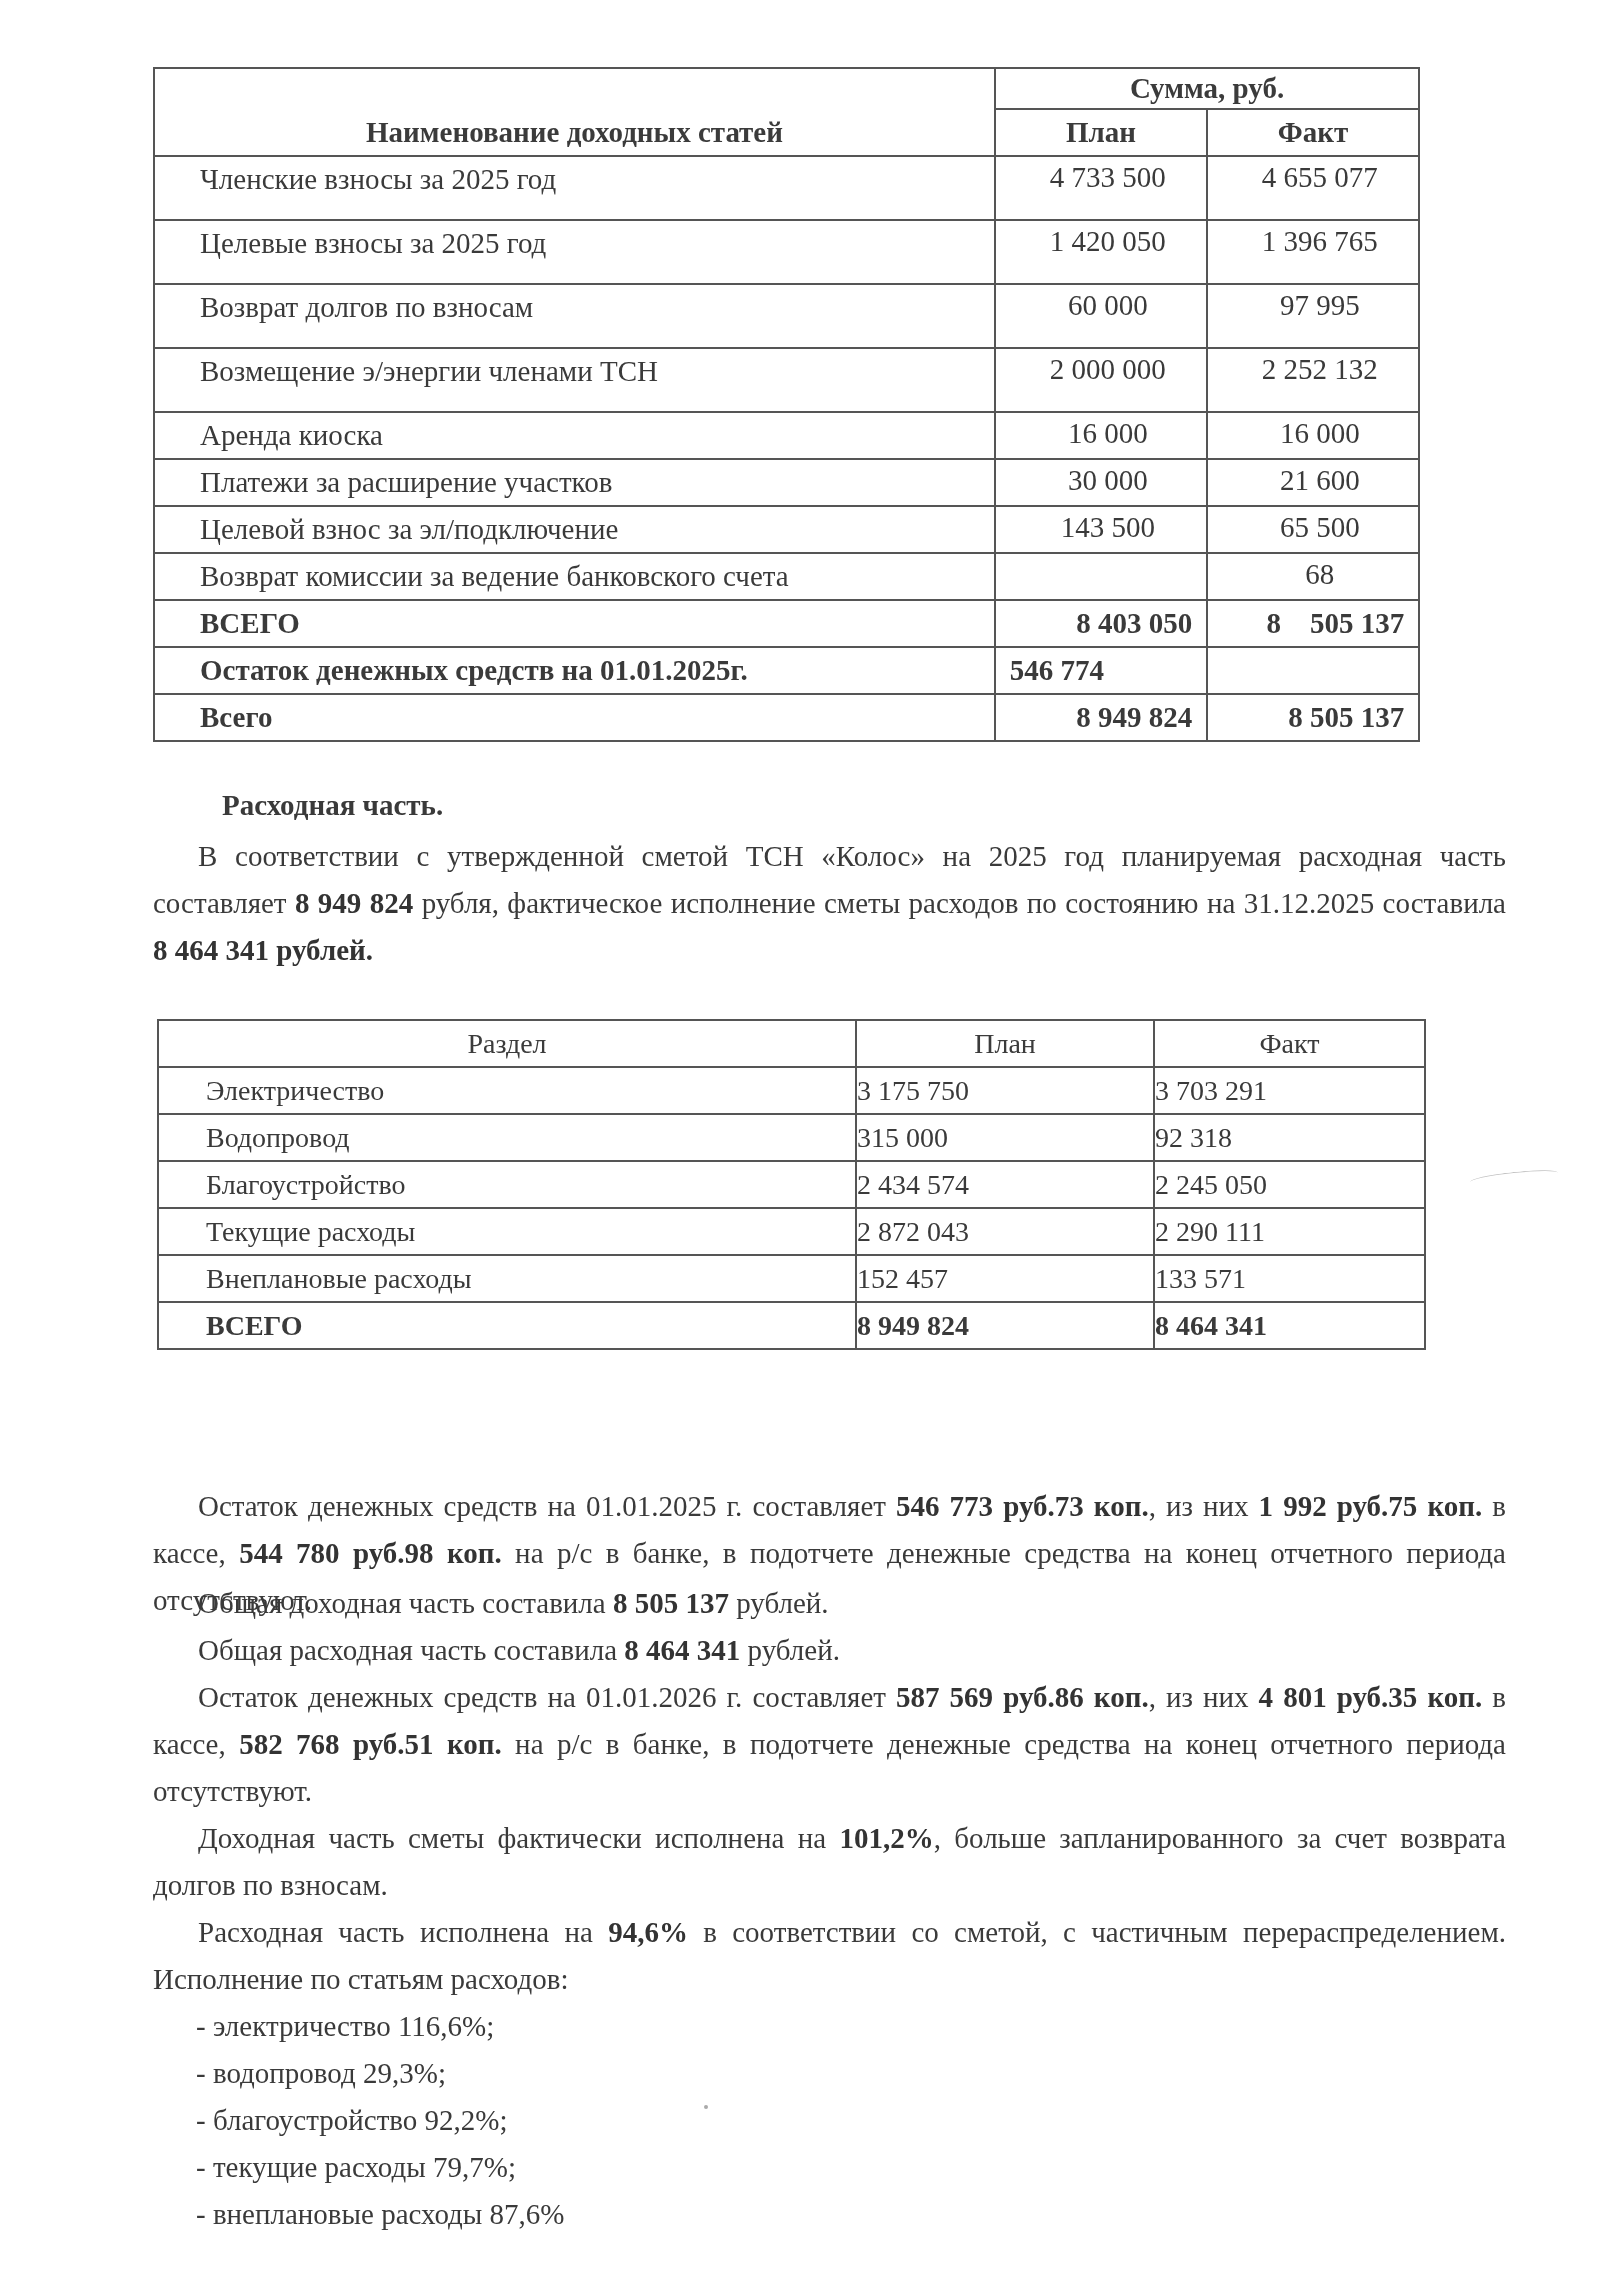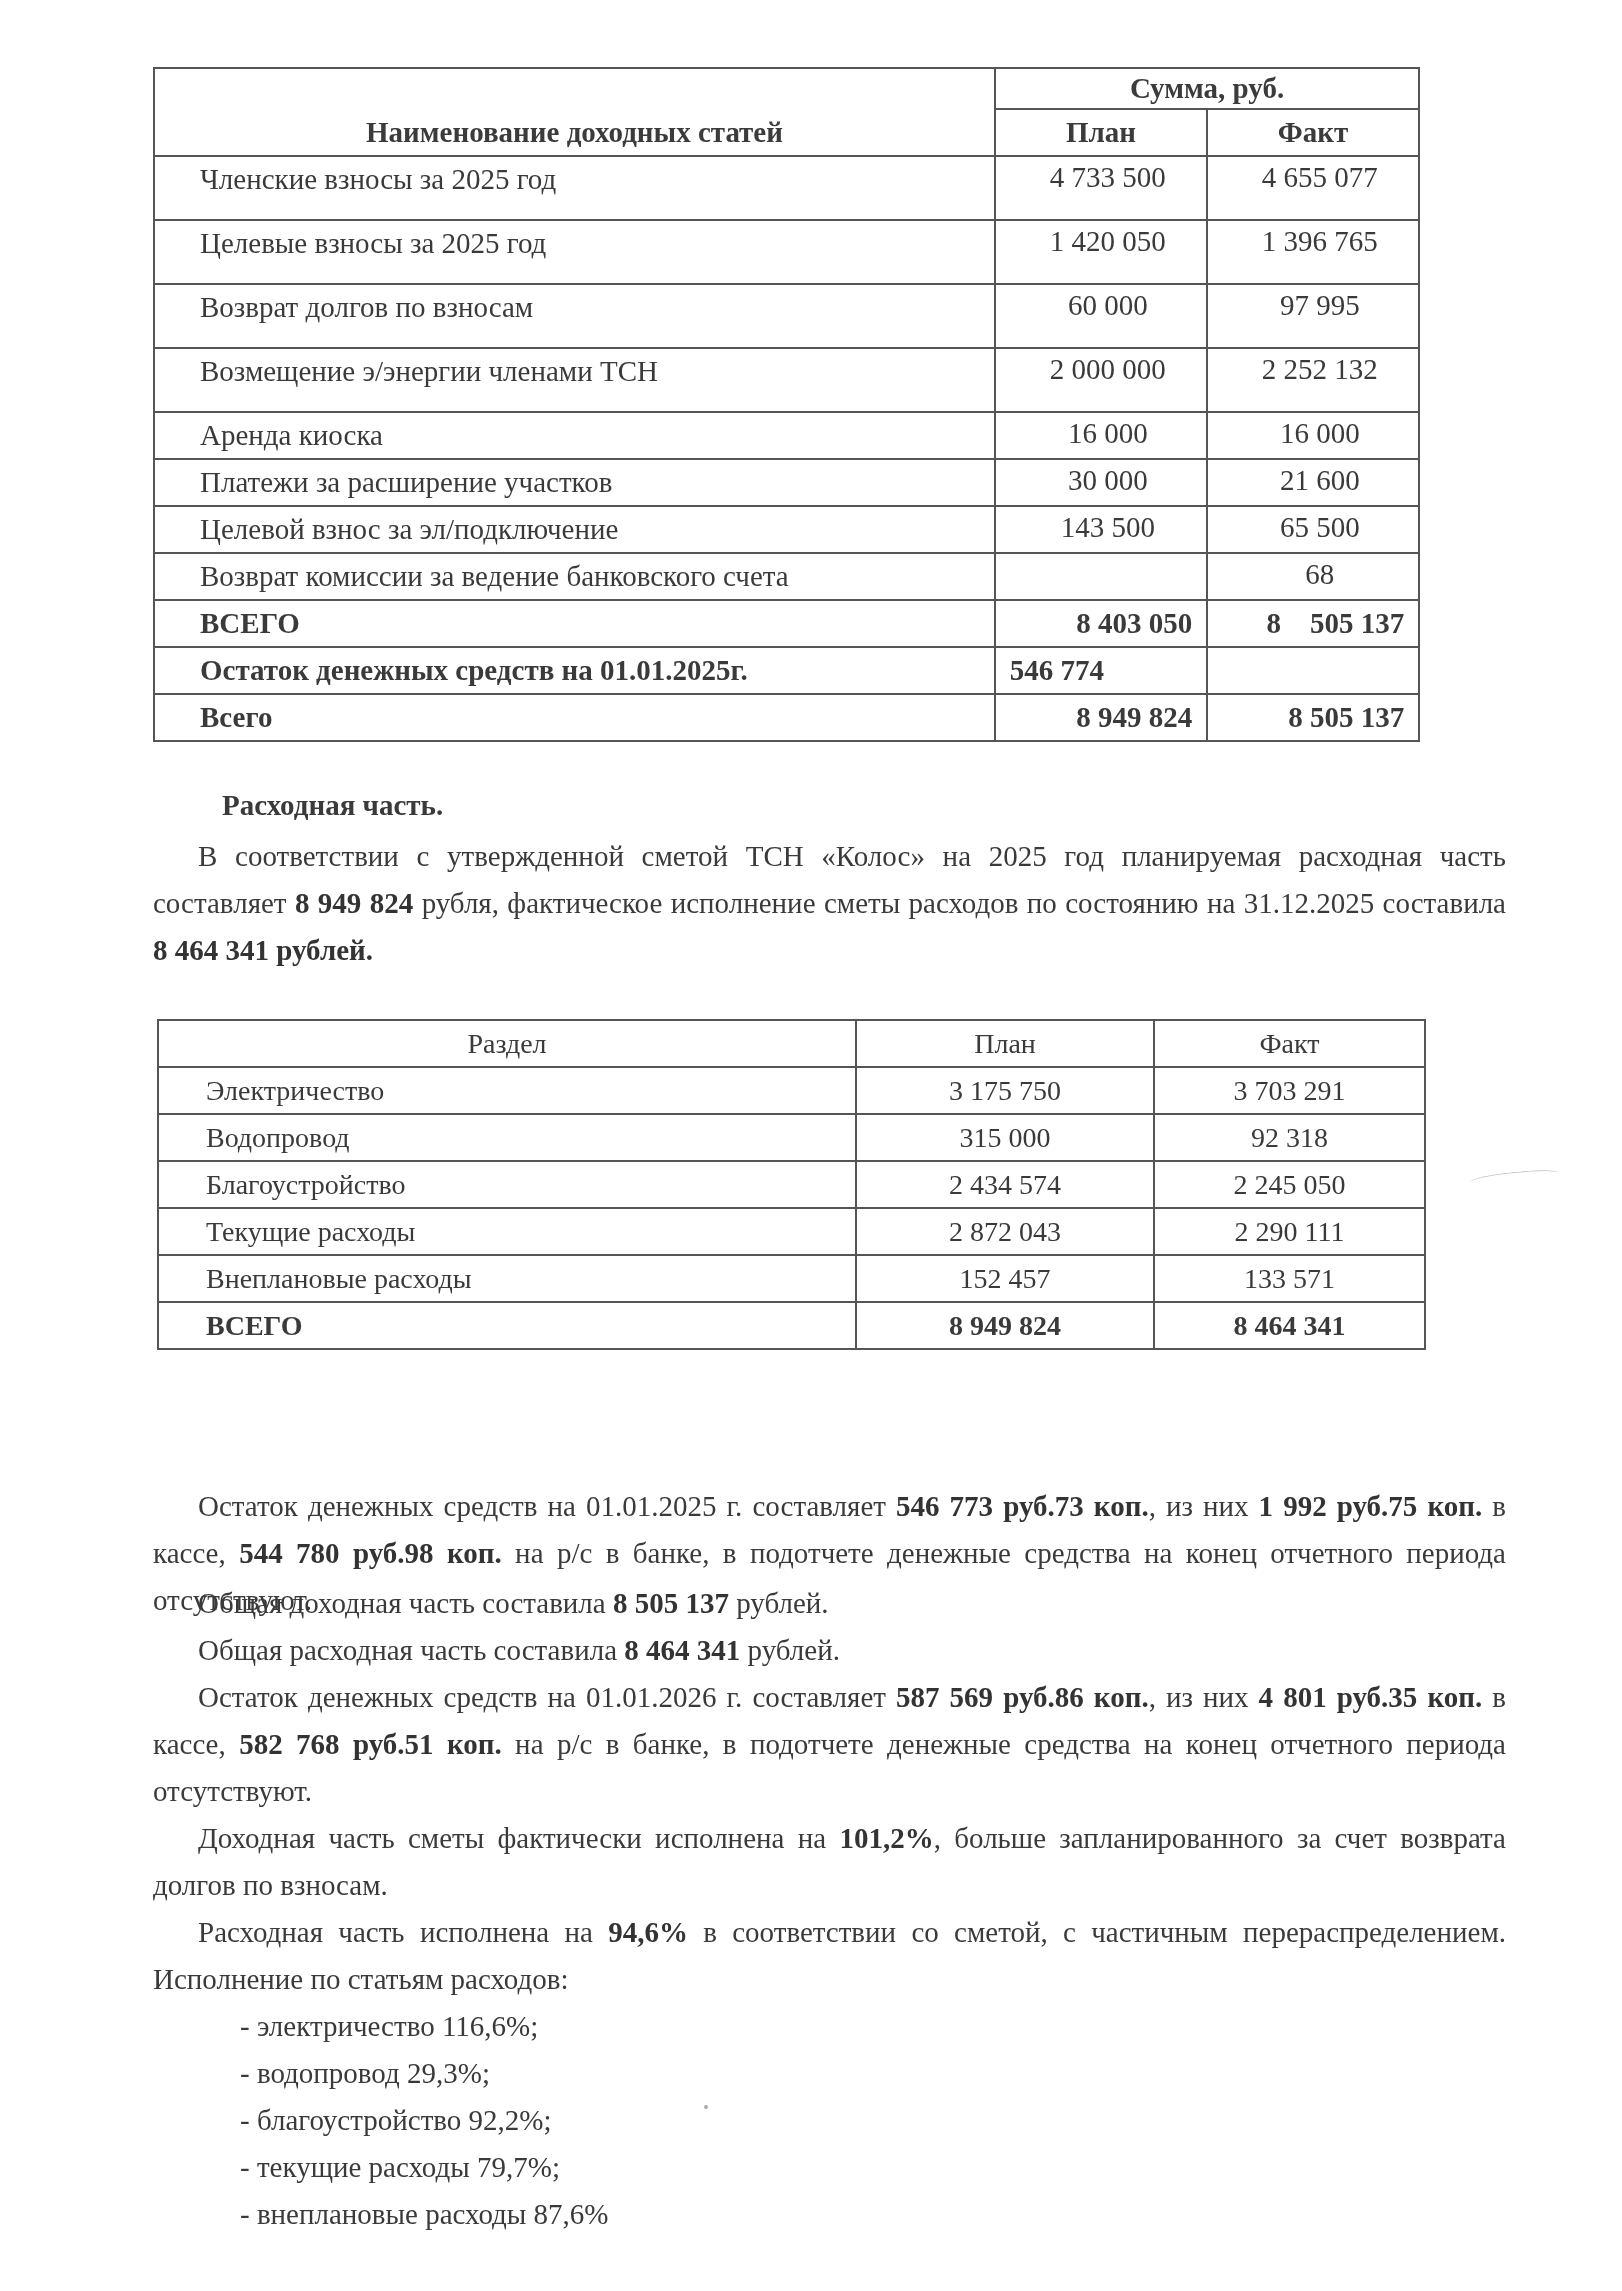--- a/index.html
+++ b/index.html
@@ -33,39 +33,39 @@
     #income-table tr.bold td.num { text-align: right; padding-right: 13.7px; }
 
     
     #expense-table { left: 157px; top: 1019px; width: 1266px; }
     #expense-table col.c1 { width: 698px; }
     #expense-table col.c2 { width: 298px; }
     #expense-table col.c3 { width: 271px; }
     #expense-table th { font-weight: normal; font-size: 28px; height: 45px; text-align: center; color: #3b3b3b; }
     #expense-table td { font-size: 28px; height: 45px; border-radius: 21px; }
     #expense-table td.name { padding-left: 47px; }
-    #expense-table td.num { text-align: center; margin-left: 32px; }
+    #expense-table td.num { text-align: left; margin-left: 32px; }
     #expense-table tr.bold td { font-weight: bold; }
 
     .text { position: absolute; font-size: 29px; line-height: 47px; color: #3a3a3a; }
     .justify { text-align: justify; text-align-last: left; }
     b { font-weight: bold; color: #333; }
 
     .section-title { left: 222px; top: 782px; font-weight: bold; }
     .para1 { left: 153px; top: 833px; width: 1353px; text-indent: 45px; }
 
     .check-title { left: 208px; top: 1386px; font-weight: bold; white-space: nowrap; }
     .check-title .bullet { display: inline-block; width: 47px; }
     .p-balance1 { left: 153px; top: 1439px; width: 1353px; text-indent: 45px; margin-top: 44px; }
     .p-income { left: 198px; top: 1580px; }
     .p-expense { left: 198px; top: 1627px; }
     .p-balance2 { left: 153px; top: 1674px; width: 1353px; text-indent: 45px; }
     .p-income-pct { left: 153px; top: 1815px; width: 1353px; text-indent: 45px; }
     .p-expense-pct { left: 153px; top: 1909px; width: 1353px; text-indent: 45px; }
-    .items { left: 196px; top: 2003px; margin-left: 44px; }
+    .items { left: 196px; top: 2003px; }
     .items div { height: 47px; }
 
     .scan-mark { position: absolute; left: 1470px; top: 1172px; width: 88px; height: 9.8px;
       border-top: 1.5px solid #9a9a9a; border-radius: 50%; transform: rotate(-6deg); opacity: 0.6; }
     .dot { position: absolute; left: 704px; top: 2105px; width: 3.9px; height: 3.9px; background: #aaa; border-radius: 50%; }
   </style>
 </head>
 <body>
 
 <div class="page">

